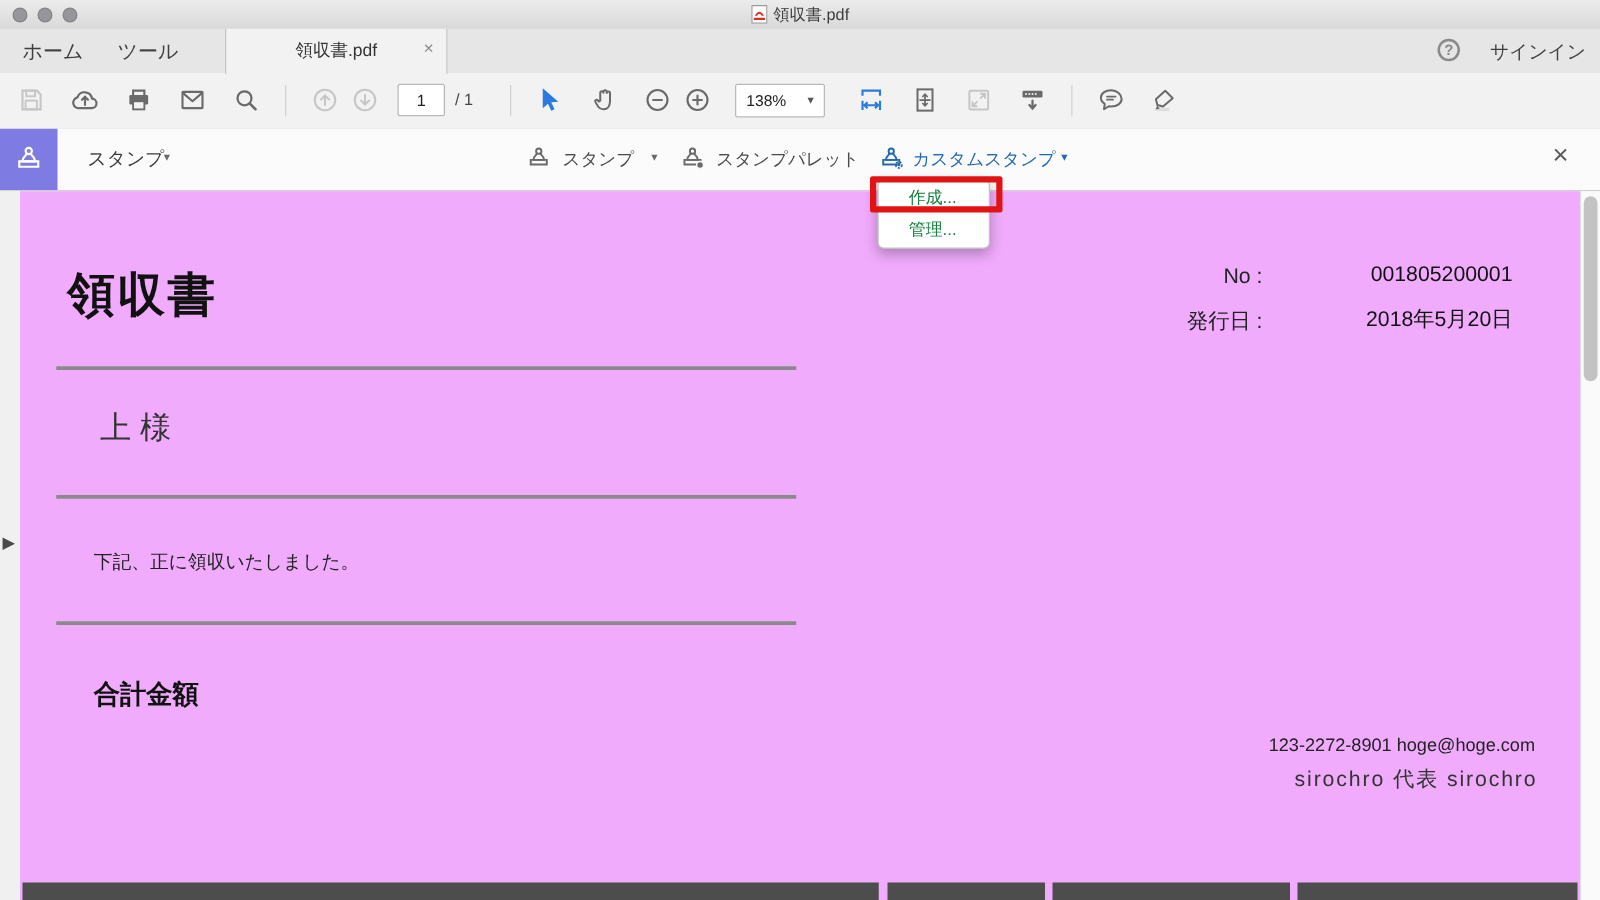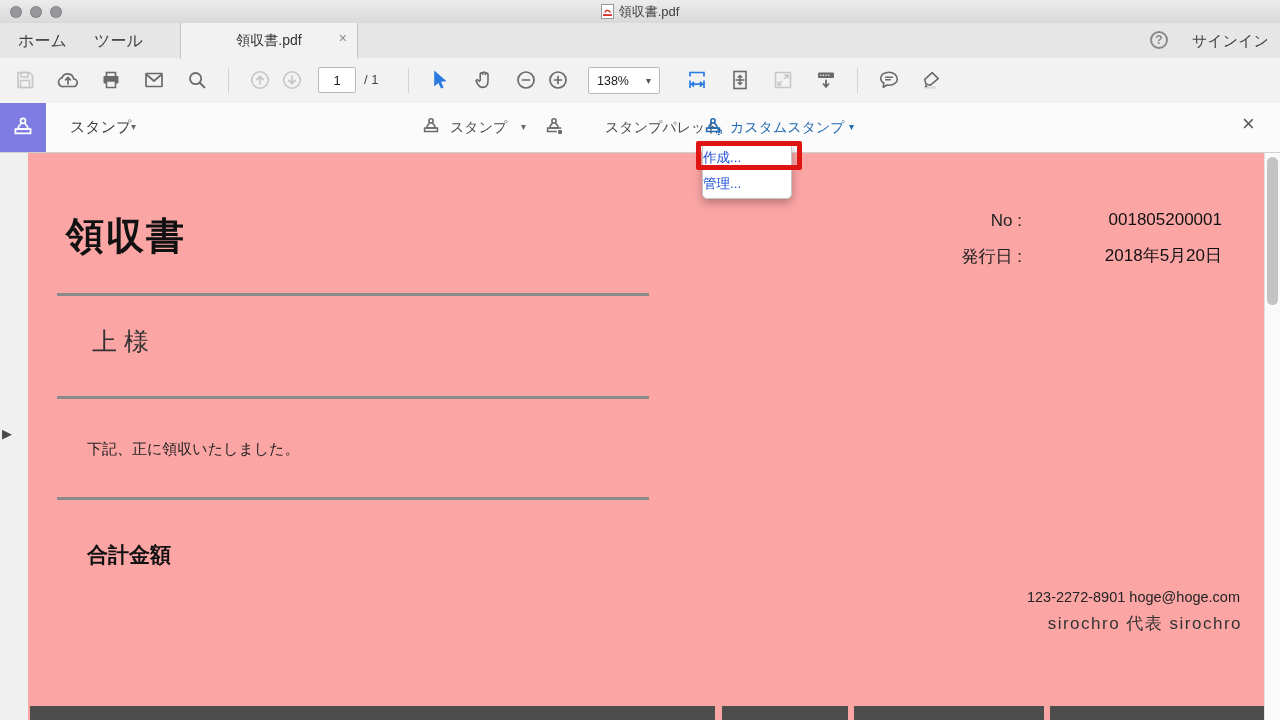--- a/index.html
+++ b/index.html
@@ -45,28 +45,28 @@
   .sb-label{position:absolute;top:15px;font-size:15px;color:#3b3b3b;}
   .sb-btn-label{position:absolute;top:16px;font-size:14px;color:#4a4a4a;}
   .sb-caret{position:absolute;top:18px;font-size:10px;color:#6a6a6a;}
   .sb-icon{position:absolute;top:13px;width:22px;height:22px;color:#6a6a6a;}
   .sb-blue{color:#2368b0 !important;}
   .sb-close{position:absolute;left:1242px;top:10px;font-size:22px;color:#5a5a5a;line-height:1;}
 
   
   .dropdown{position:absolute;left:702px;top:143px;width:88px;background:#fff;border:1px solid #c4c4c4;border-radius:5px;
     box-shadow:0 4px 10px rgba(0,0,0,.28);z-index:40;padding:1px 0;}
-  .dropdown .item{height:26px;line-height:26px;font-size:13.5px;color:#1d4ed8;}
+  .dropdown .item{height:26px;line-height:26px;padding-left:24px;font-size:13.5px;color:#15803d;}
   .red-annot{position:absolute;left:696px;top:141px;width:106px;height:29px;border:5px solid #e01513;border-radius:2px;
     box-sizing:border-box;z-index:50;pointer-events:none;}
 
   
   .docarea{position:absolute;left:0;top:153px;width:1280px;height:567px;background:#f0f0f0;}
   .nav-toggle{position:absolute;left:2px;top:273px;font-size:13px;color:#4a4a4a;}
-  .page{position:absolute;left:28px;top:0;width:1248px;height:567px;background:#fca5a5;}
+  .page{position:absolute;left:16px;top:0;width:1248px;height:567px;background:#f0abfc;}
   .scrollbar{position:absolute;left:1264px;top:0;width:16px;height:567px;background:#fafafa;border-left:1px solid #e2e2e2;box-sizing:border-box;}
   .scroll-thumb{position:absolute;left:2px;top:4px;width:11px;height:148px;background:#c3c3c3;border-radius:6px;}
 
   .doc-title{position:absolute;left:38px;top:58px;font-size:38px;font-weight:700;color:#111;letter-spacing:2px;}
   .meta-label{position:absolute;font-size:17px;color:#222;}
   .meta-value{position:absolute;font-size:17px;color:#111;}
   .rule{position:absolute;left:29px;width:592px;height:3px;background:#8a8a8a;}
   .recipient{position:absolute;left:64px;top:172px;font-size:25px;color:#333;}
   .statement{position:absolute;left:59px;top:287px;font-size:15px;color:#222;}
   .total-label{position:absolute;left:59px;top:388px;font-size:21px;font-weight:700;color:#111;}
@@ -250,21 +250,21 @@
     <span class="sb-caret" style="left:521px;">▾</span>
 
     <div class="sb-icon" style="left:543px;">
       <svg width="22" height="22" viewBox="0 0 24 24">
         <circle cx="12" cy="5.4" r="2.3" fill="none" stroke="currentColor" stroke-width="1.7"></circle>
         <path d="M10.3 7 C10.3 9.2 7.6 9.7 7.6 12 V13 H16.4 V12 C16.4 9.7 13.7 9.2 13.7 7" fill="none" stroke="currentColor" stroke-width="1.7"></path>
         <path d="M5 13 H19 V17 H5 Z" fill="none" stroke="currentColor" stroke-width="1.7"></path>
         <circle cx="18.6" cy="17.4" r="3" fill="currentColor" stroke="#fbfbfb" stroke-width="1.2"></circle>
       </svg>
     </div>
-    <span class="sb-btn-label" style="left:573px;margin-left:32px;">スタンプパレット</span>
+    <span class="sb-btn-label" style="left:573px;">スタンプパレット</span>
 
     <div class="sb-icon sb-blue" style="left:702px;">
       <svg width="22" height="22" viewBox="0 0 24 24">
         <circle cx="12" cy="5.4" r="2.3" fill="none" stroke="currentColor" stroke-width="1.7"></circle>
         <path d="M10.3 7 C10.3 9.2 7.6 9.7 7.6 12 V13 H16.4 V12 C16.4 9.7 13.7 9.2 13.7 7" fill="none" stroke="currentColor" stroke-width="1.7"></path>
         <path d="M5 13 H19 V17 H5 Z" fill="none" stroke="currentColor" stroke-width="1.7"></path>
         <circle cx="18.6" cy="17.4" r="2.6" fill="none" stroke="currentColor" stroke-width="1.6" stroke-dasharray="1.8 1.3"></circle>
         <circle cx="18.6" cy="17.4" r="1.1" fill="currentColor"></circle>
       </svg>
     </div>

